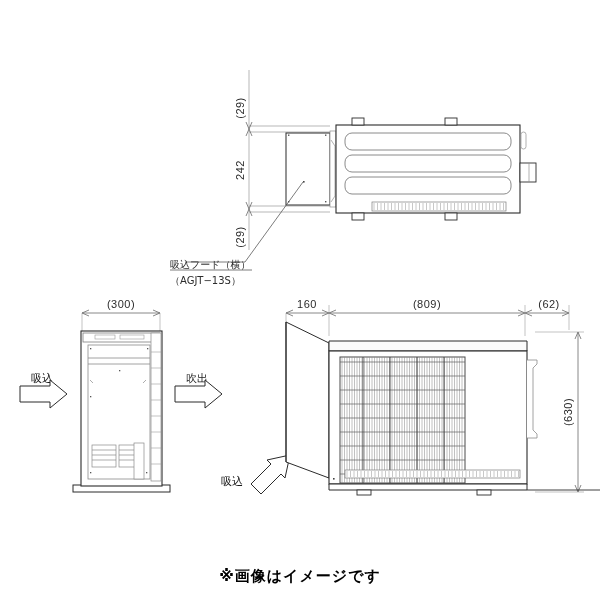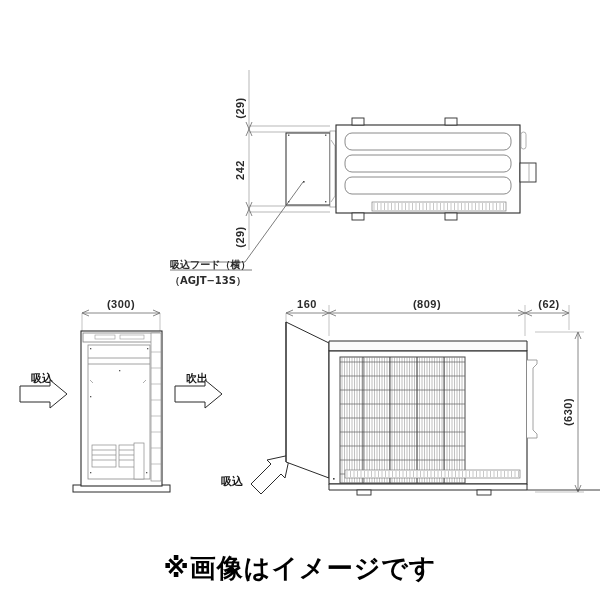--- a/index.html
+++ b/index.html
@@ -2,39 +2,39 @@
 <html><head>
 <meta charset="utf-8">
 <style>
   html,body{margin:0;padding:0;background:#ffffff;}
   body{
     width:600px;height:600px;overflow:hidden;
     font-family:"Liberation Sans","DejaVu Sans",sans-serif;
     color:#1a1a1a;
     position:relative;
   }
-  #sheet{position:absolute;left:0;top:0;width:508px;height:600px;font-weight:bold;}
+  #sheet{position:absolute;left:0;top:0;width:508px;height:600px;}
   svg{display:block;}
   .dim-text{
     font-family:"Liberation Sans","DejaVu Sans",sans-serif;
     font-size:11px;fill:#2b2b2b;letter-spacing:0.5px;
   }
   .note-text{
     font-family:"DejaVu Sans","Liberation Sans",sans-serif;
     font-size:10px;fill:#2b2b2b;
   }
   .arrow-text{
     font-family:"DejaVu Sans","Liberation Sans",sans-serif;
     font-size:11px;fill:#1a1a1a;
   }
   .caption{
     position:absolute;left:0;bottom:14px;width:600px;
     text-align:center;
     font-family:"DejaVu Sans","Liberation Sans",sans-serif;
-    font-size:26px;font-weight:bold;color:#000000;
+    font-size:15px;font-weight:bold;color:#000000;
     letter-spacing:1px;
   }
 </style>
 </head>
 <body>
 
 <div id="sheet">
 <svg width="600" height="600" viewBox="0 0 600 600" xmlns="http://www.w3.org/2000/svg">
 
   <rect x="0" y="0" width="600" height="600" fill="#ffffff"></rect>

